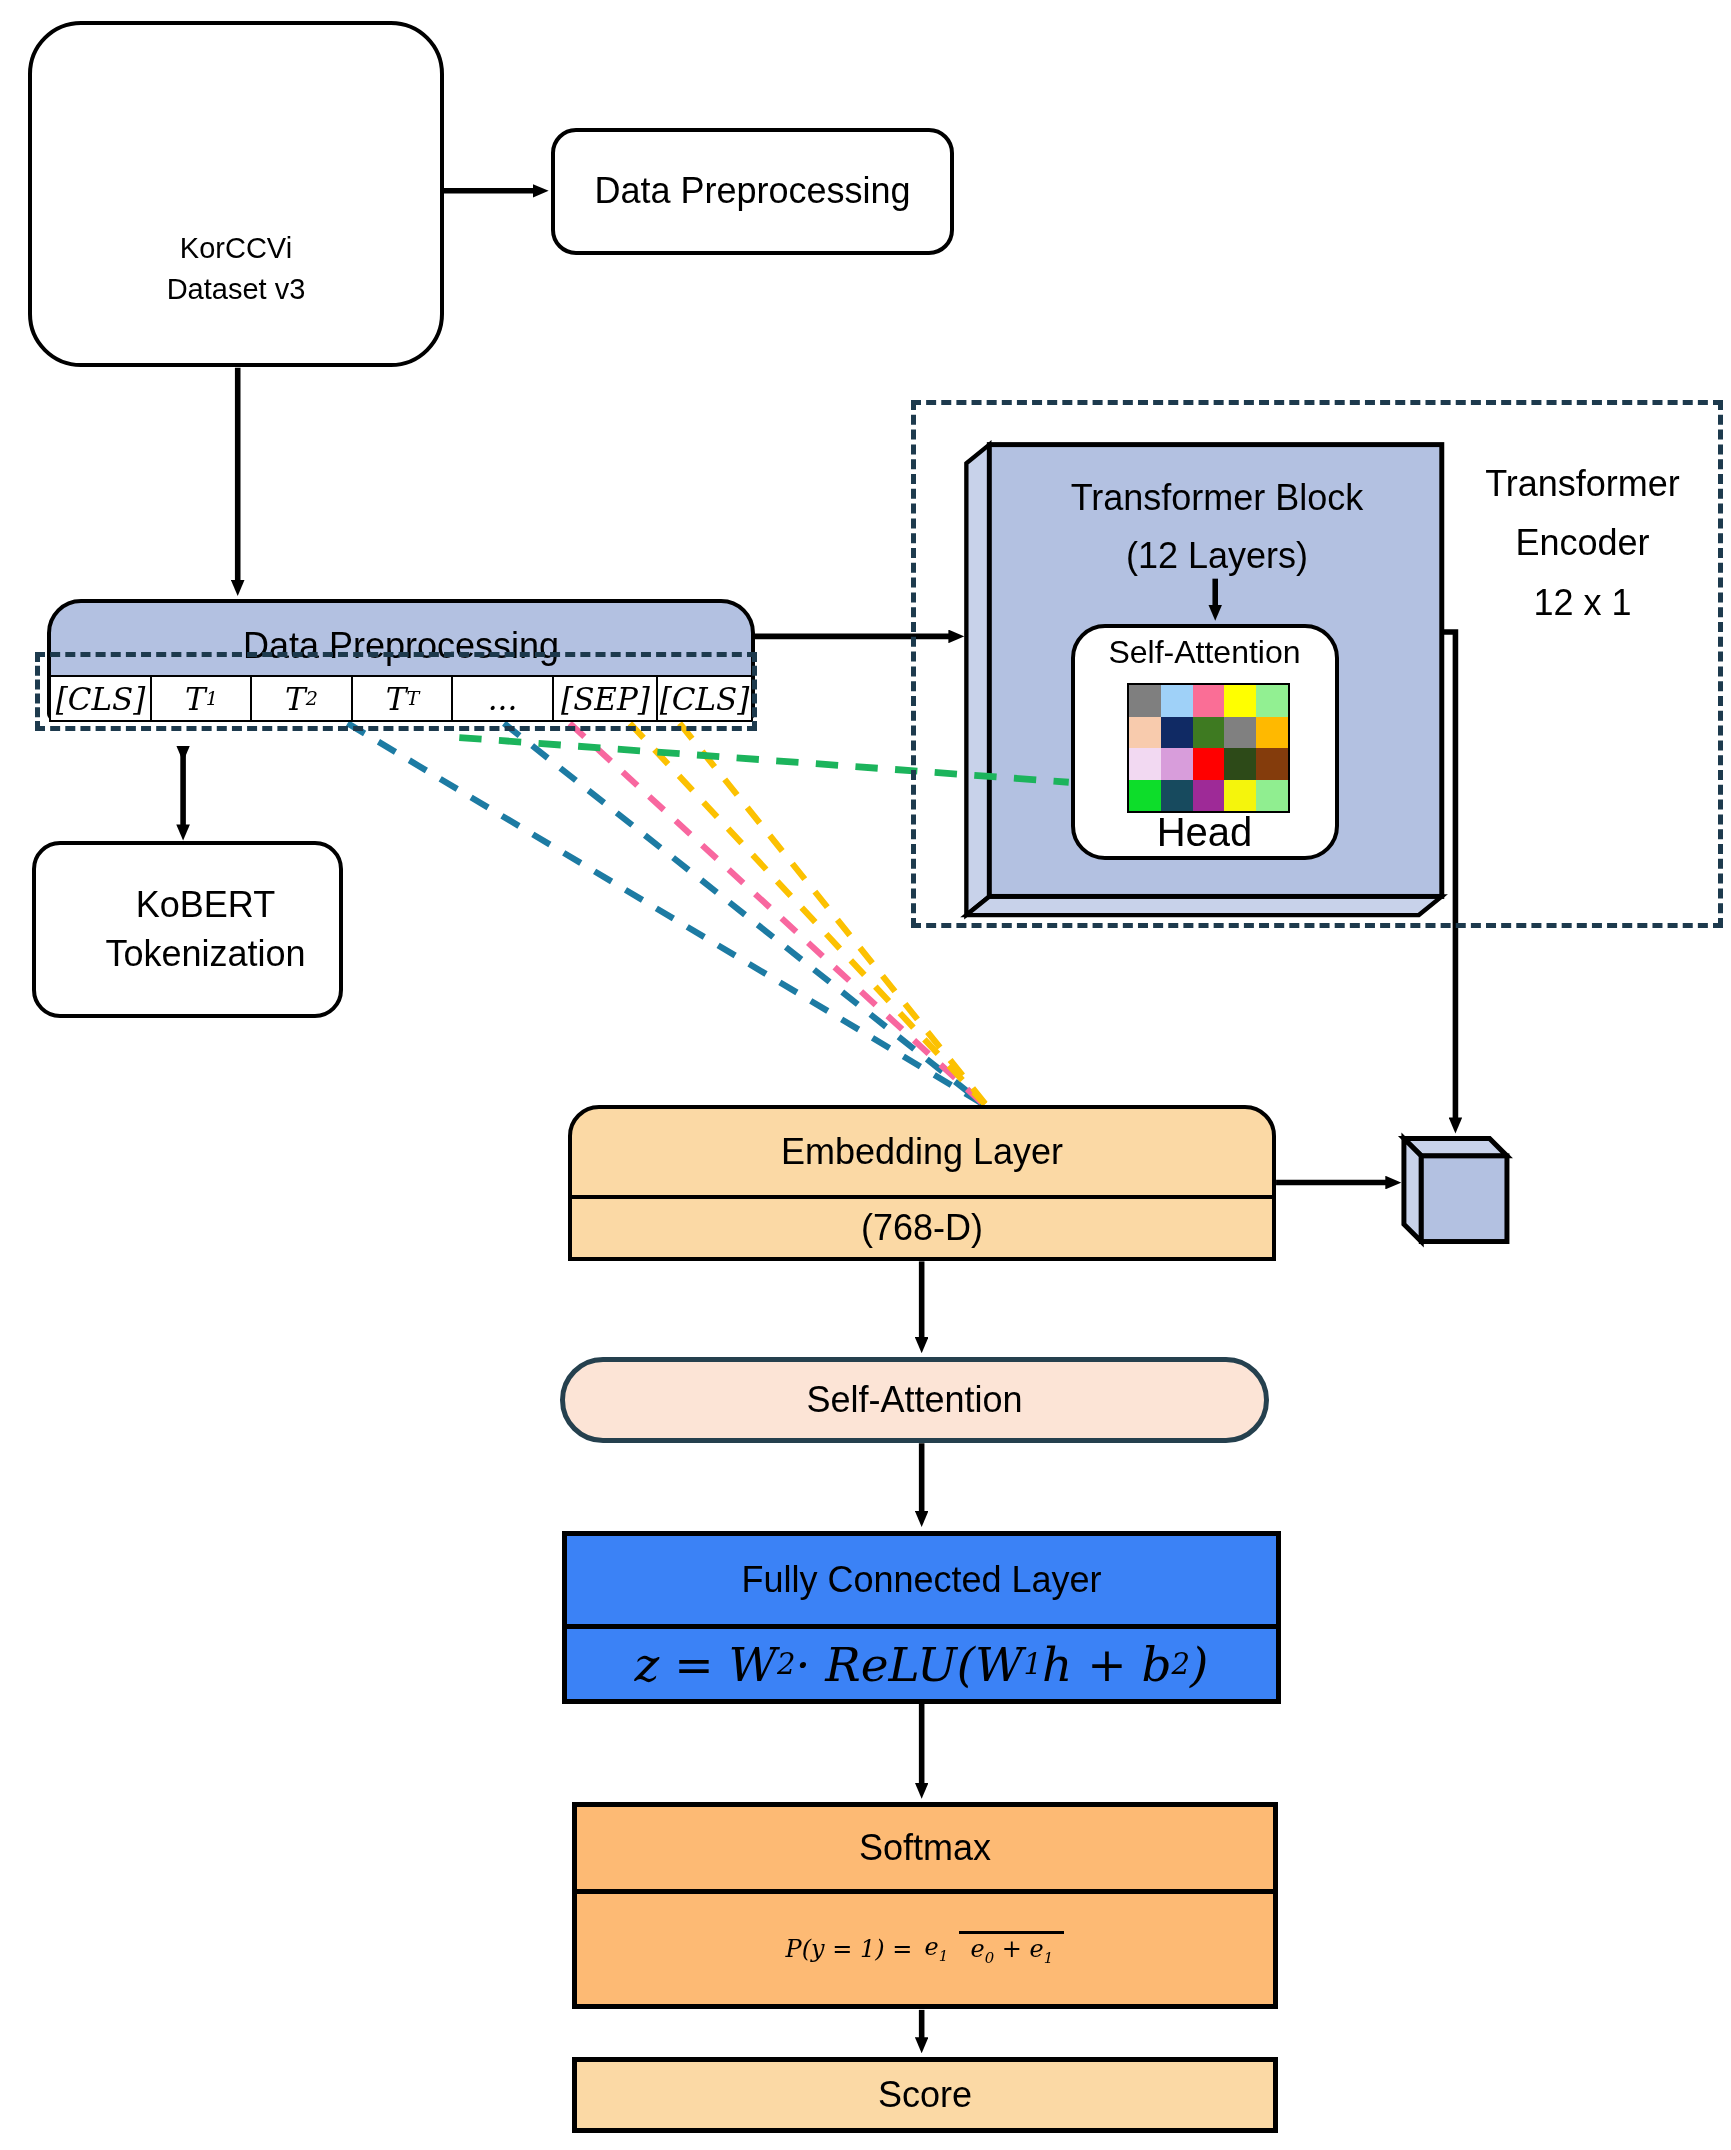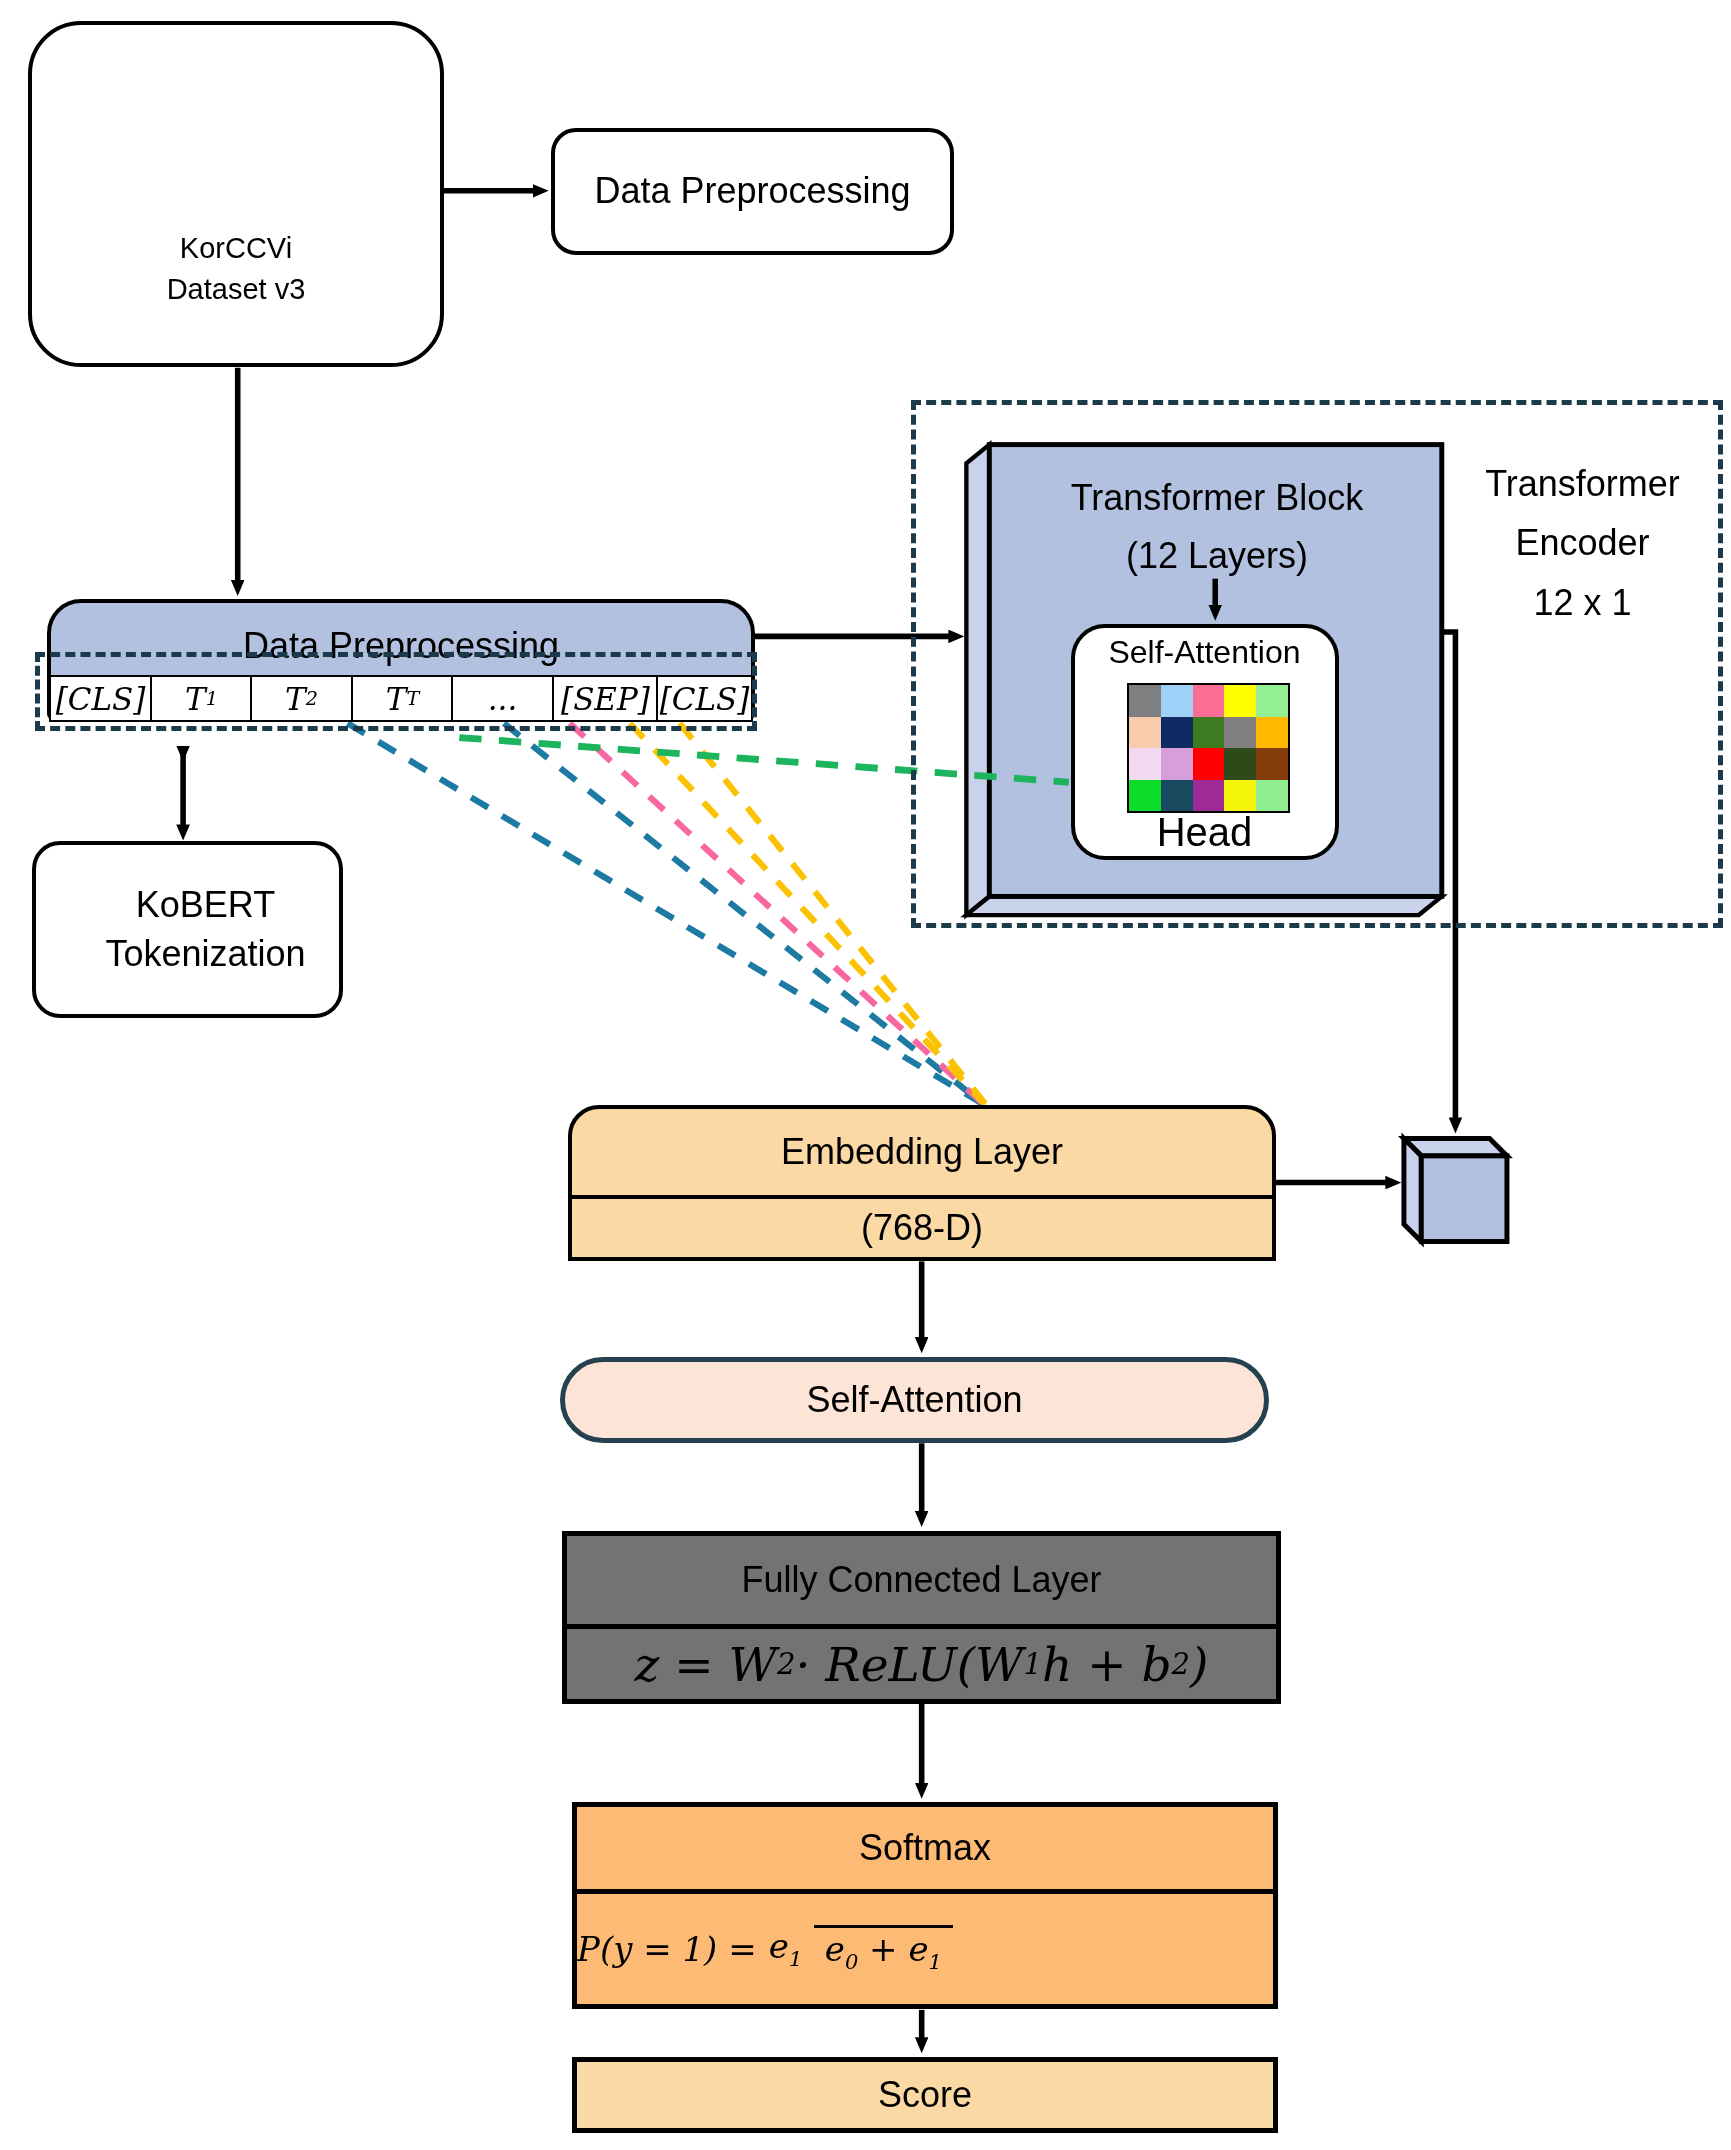--- a/index.html
+++ b/index.html
@@ -42,29 +42,29 @@
   .attn-grid div{width:100%;height:100%;}
 
   
   .embed{left:568px;top:1105px;width:708px;height:156px;border:4.3px solid #000;border-radius:31px 31px 0 0;
          background:#fbd9a5;flex-direction:column;align-items:stretch;padding:0;}
   .embed-r1{height:90px;border-bottom:4.3px solid #000;display:flex;align-items:center;justify-content:center;box-sizing:border-box;}
   .embed-r2{flex:1;display:flex;align-items:center;justify-content:center;}
 
   .pill{left:560px;top:1357px;width:709px;height:86px;border:5px solid #25404e;border-radius:43px;background:#fce4d6;}
 
-  .fcl{left:562px;top:1531px;width:719px;height:173px;border:5px solid #000;background:#737373;
+  .fcl{left:562px;top:1531px;width:719px;height:173px;border:5px solid #000;background:#3b82f6;
        flex-direction:column;align-items:stretch;}
   .fcl-r1{height:93px;border-bottom:5px solid #000;display:flex;align-items:center;justify-content:center;box-sizing:border-box;}
   .fcl-r2{flex:1;display:flex;align-items:center;justify-content:center;font-size:47px;}
 
   .softmax{left:572px;top:1802px;width:706px;height:207px;border:5px solid #000;background:#fdba74;
            flex-direction:column;align-items:stretch;}
   .sm-r1{height:87px;border-bottom:5px solid #000;display:flex;align-items:center;justify-content:center;box-sizing:border-box;}
-  .sm-r2{flex:1;display:flex;align-items:center;justify-content:flex-start;font-size:34px;gap:1px;}
+  .sm-r2{flex:1;display:flex;align-items:center;justify-content:center;font-size:24px;gap:1px;}
   .frac{display:inline-flex;align-items:center;}
   .frac .den{border-top:3.7px solid #000;padding:1.2px 11.2px 0 11.2px;}
   .frac .num{padding:0 11.2px 1.2px 11.2px;}
 
   .score{left:572px;top:2057px;width:706px;height:76px;border:5px solid #000;background:#fbd9a5;}
 </style>
 </head>
 <body>
 
 <div id="canvas">

